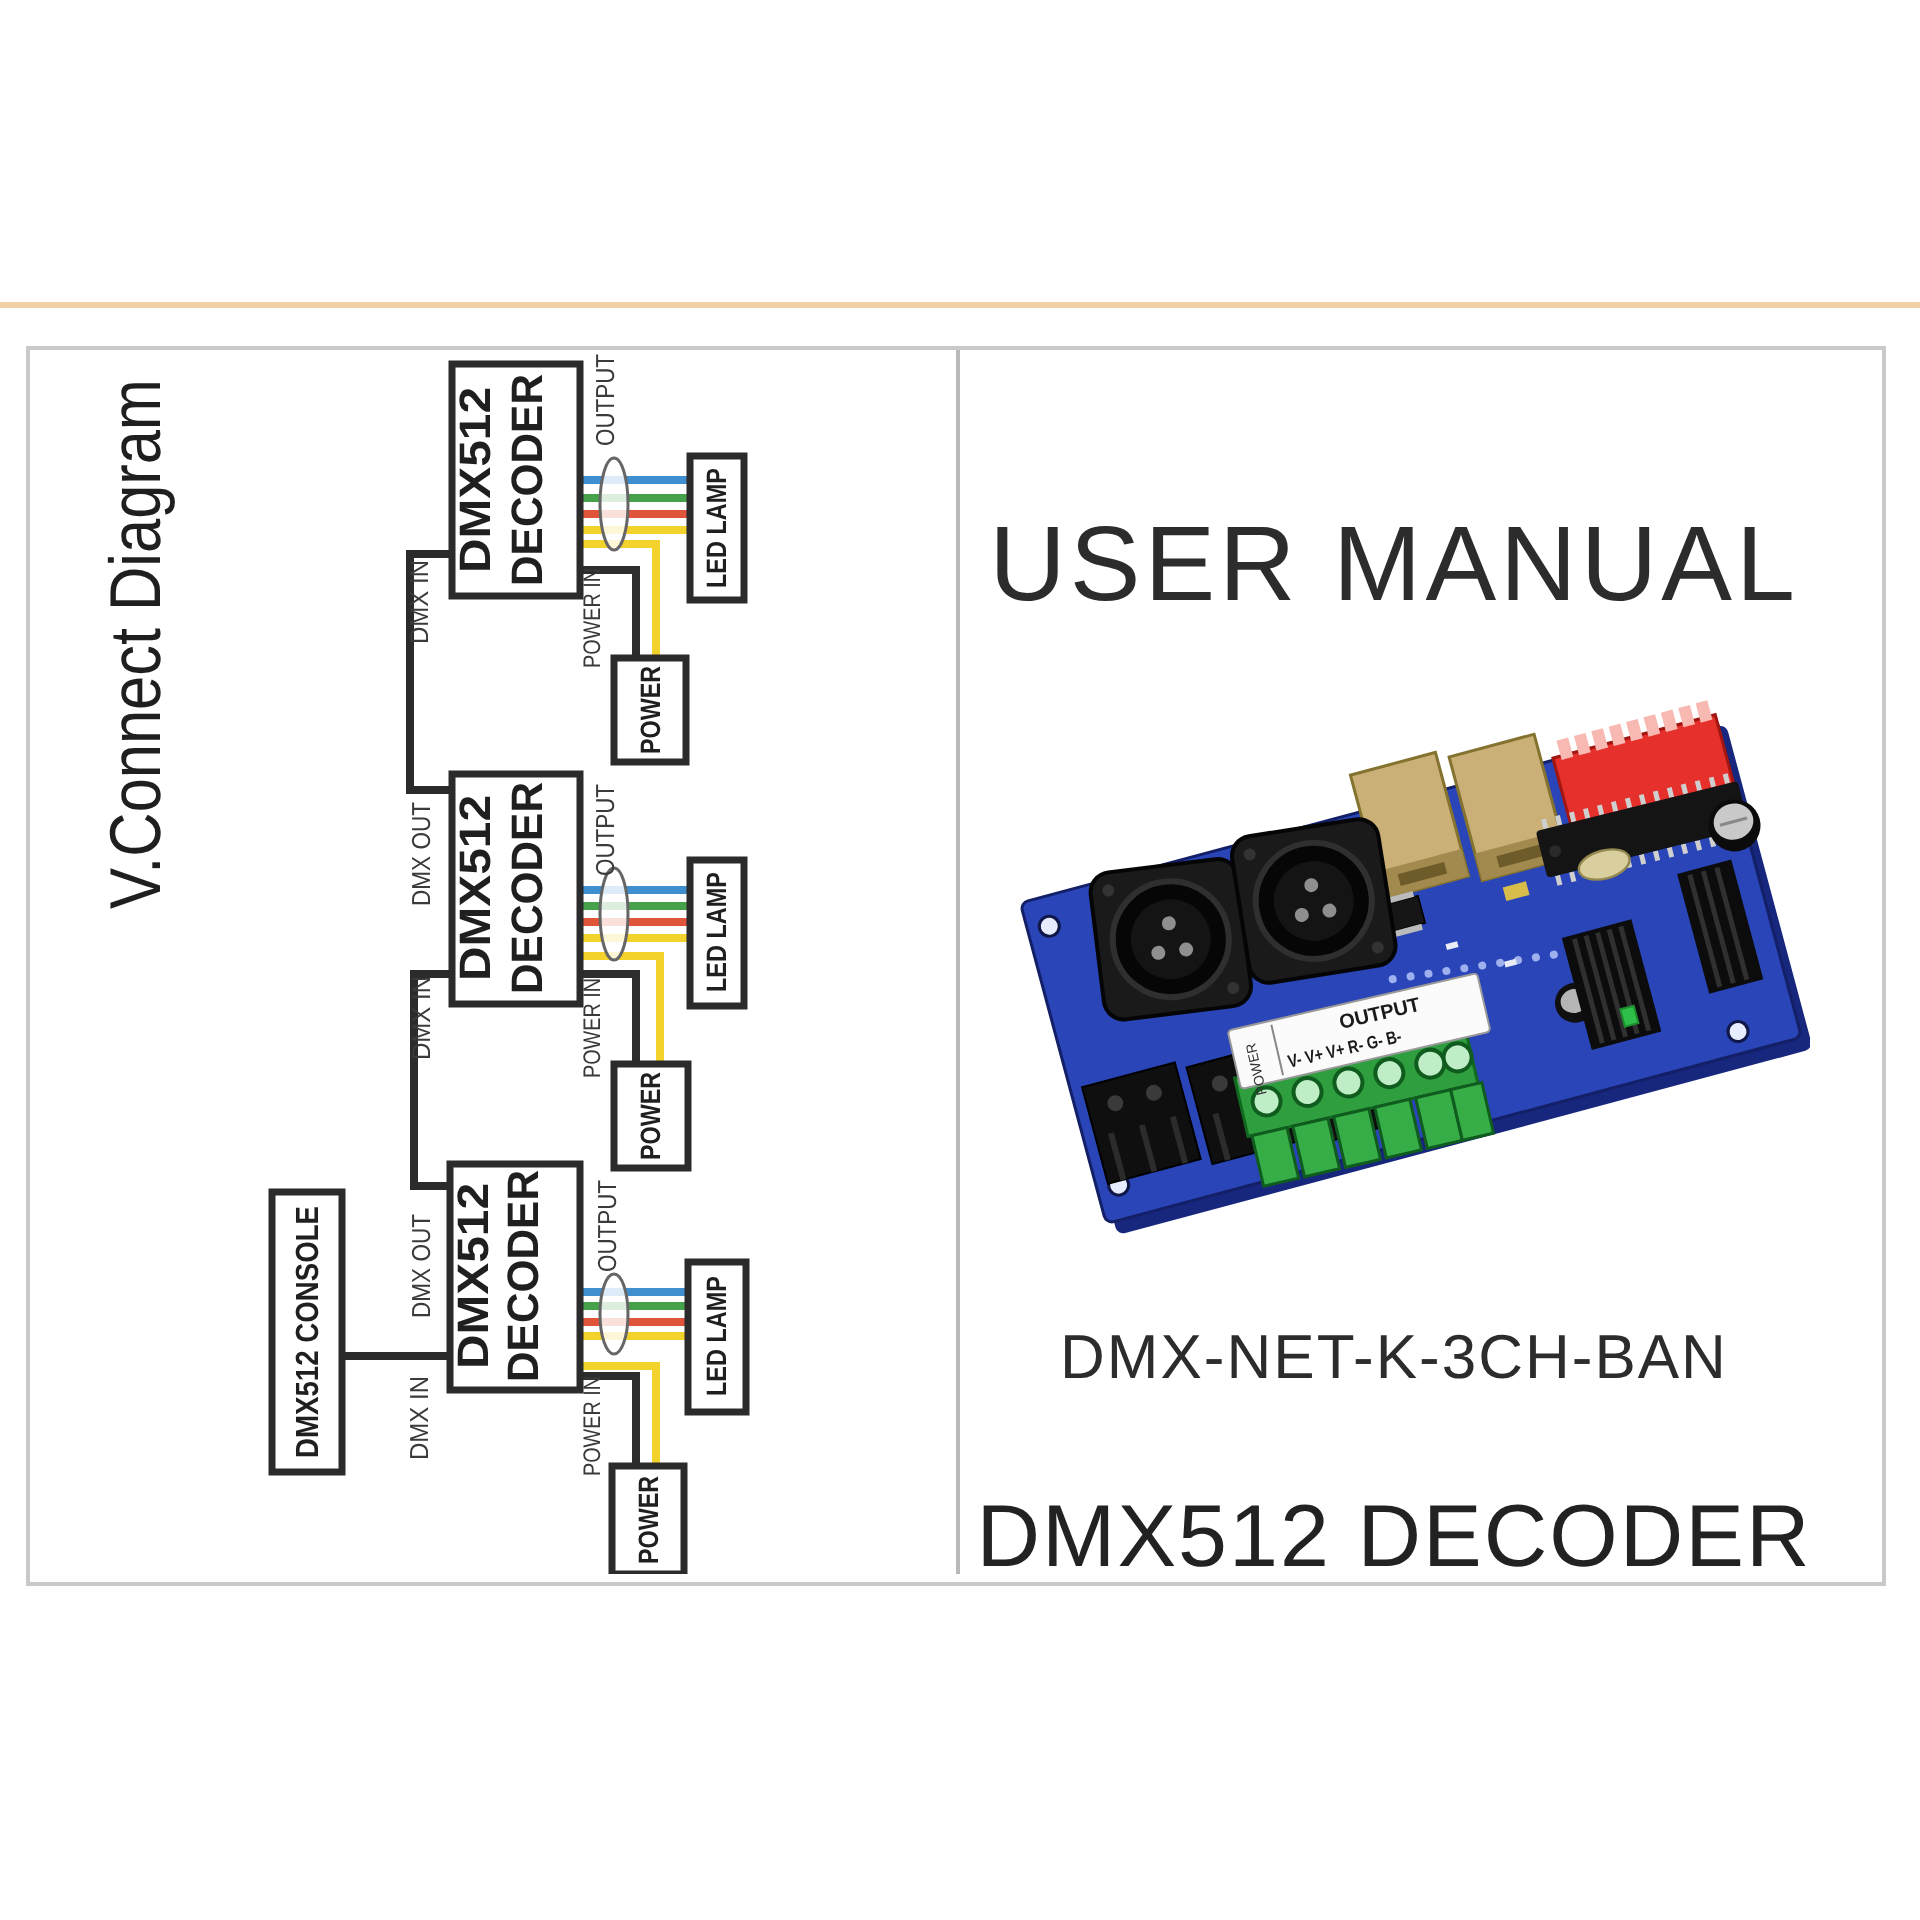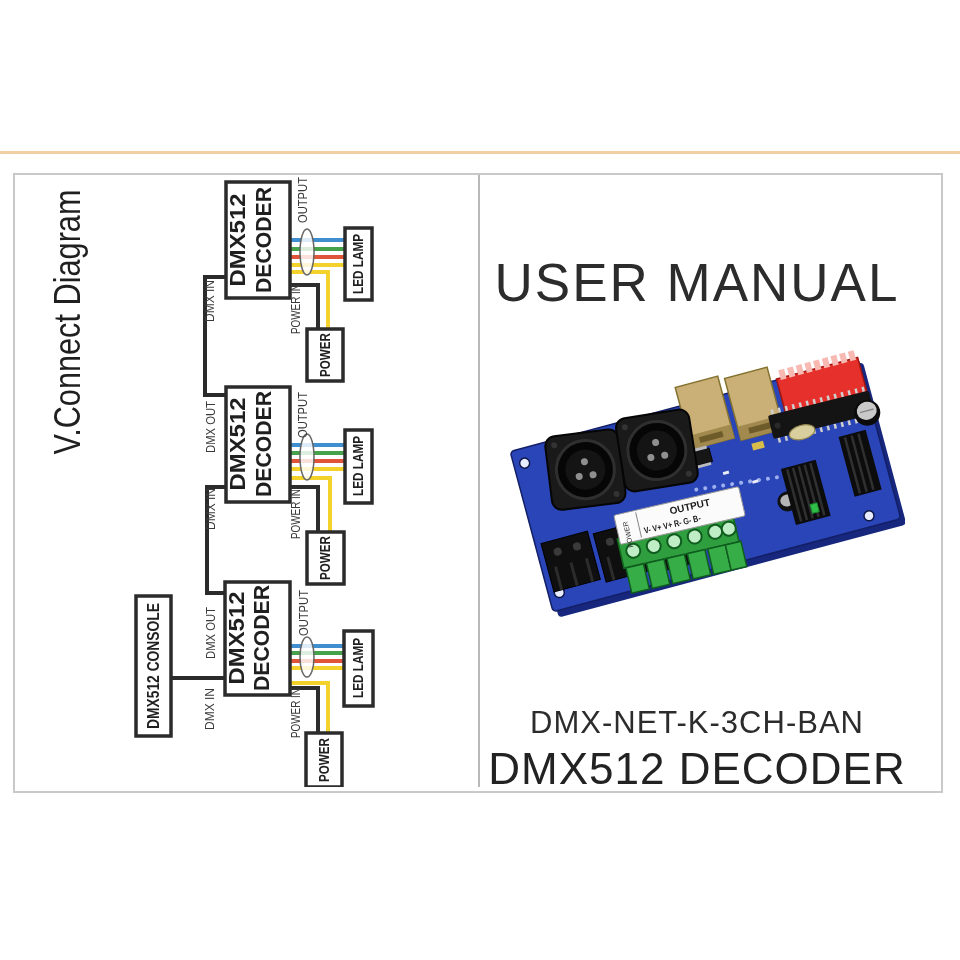--- a/index.html
+++ b/index.html
@@ -5,21 +5,21 @@
   html,body{margin:0;padding:0;background:#ffffff;}
   body{width:960px;height:960px;position:relative;overflow:hidden;
        font-family:"Liberation Sans", sans-serif;color:#2b2b2b;}
   .top-rule{position:absolute;left:0;top:151px;width:960px;height:3px;background:#f2d0a6;}
   .content-box{position:absolute;left:13px;top:173px;width:926px;height:616px;
        border:2px solid #c9c9c9;background:#ffffff;}
   .panel-divider{position:absolute;left:463px;top:0;width:2px;height:612px;background:#b9b9b9;}
   .diagram-svg{position:absolute;left:0;top:0;}
   .heading{position:absolute;left:478px;width:438px;text-align:center;white-space:nowrap;}
   .user-manual{top:252px;font-size:53px;letter-spacing:2px;color:#2c2c2c;}
-  .model-line{top:661px;font-size:31px;letter-spacing:1px;color:#2c2c2c;margin-top:44px;}
+  .model-line{top:661px;font-size:31px;letter-spacing:1px;color:#2c2c2c;}
   .product-line{top:697px;font-size:44px;letter-spacing:1px;color:#222;margin-top:47px;}
   .photo-svg{position:absolute;left:505px;top:340px;}
   svg text{font-family:"Liberation Sans", sans-serif;}
 </style>
 </head>
 <body>
 
 <div class="top-rule"></div>
 
 <div class="content-box">

